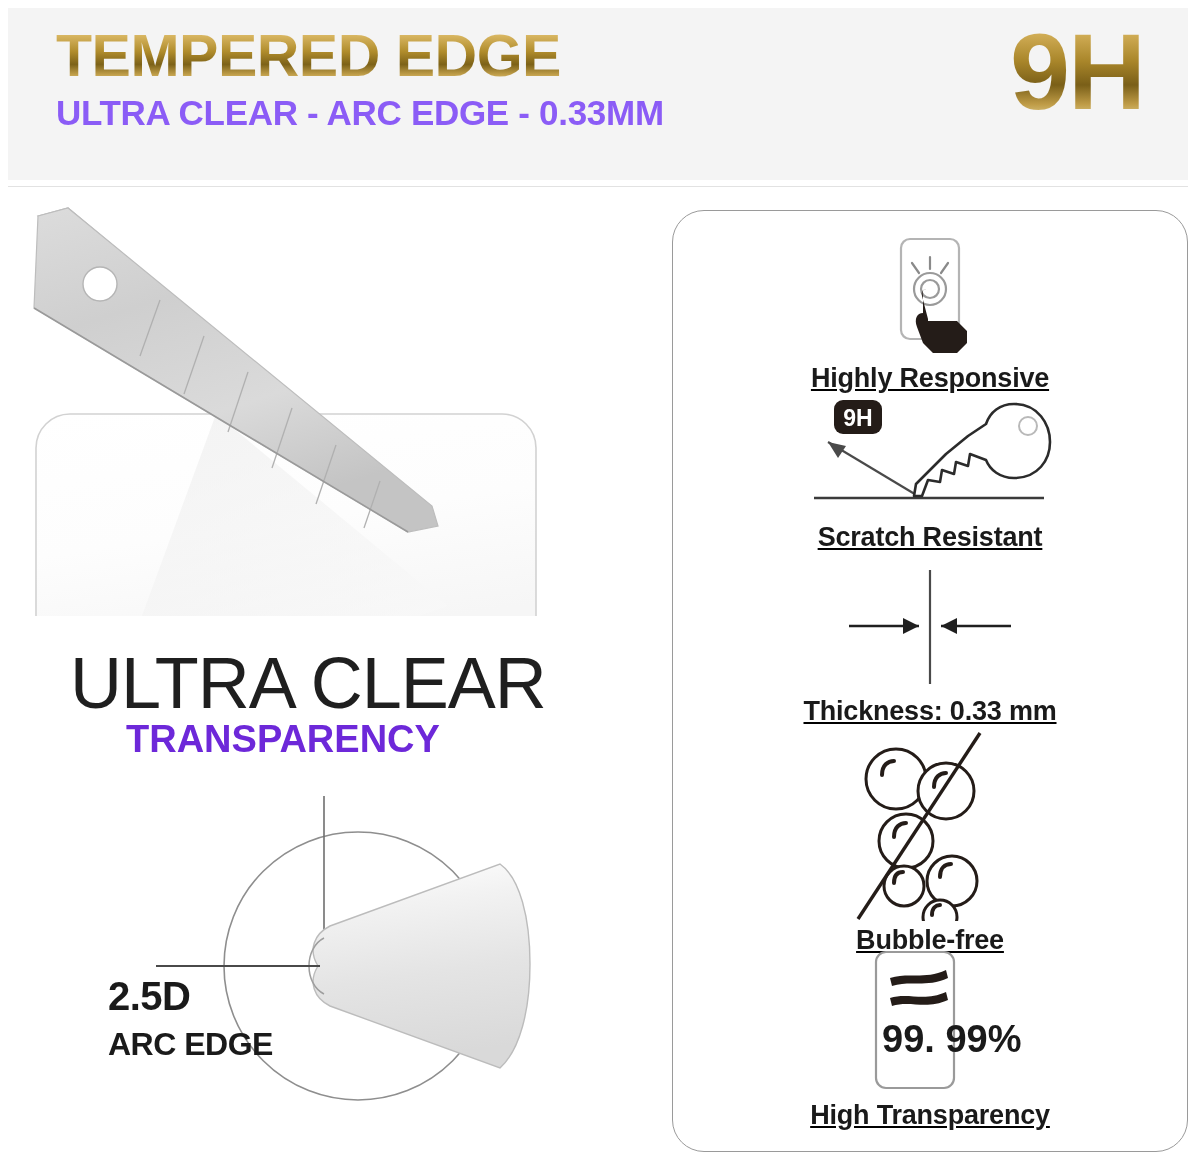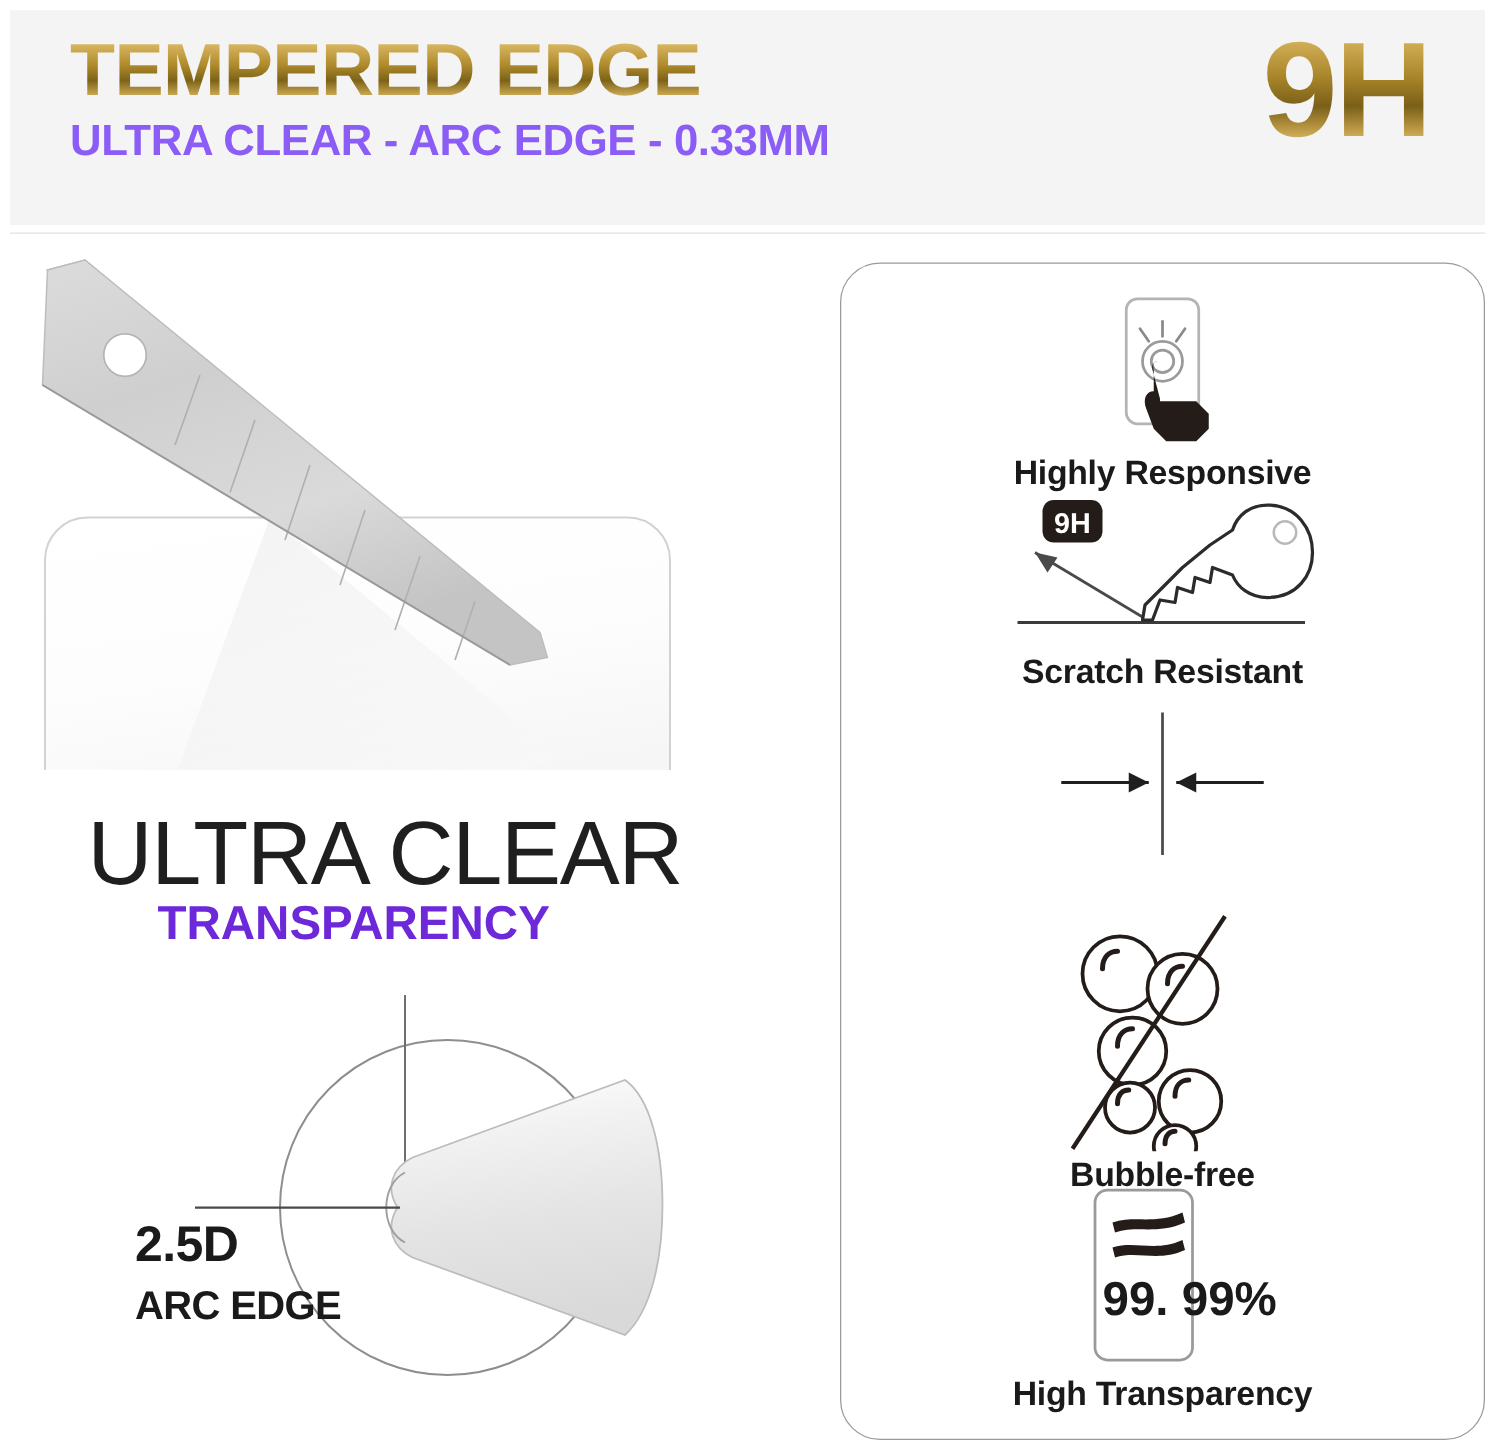--- a/index.html
+++ b/index.html
@@ -173,20 +173,21 @@
     border: 1.6px solid #9a9a9a;
     border-radius: 32px;
     box-sizing: border-box;
     background: #ffffff;
   }
   .feature {
     position: absolute;
     left: 0;
     width: 100%;
     text-align: center;
+    text-decoration: underline;
   }
   .feature-icon {
     display: block;
     margin: 0 auto;
   }
   .feature-label {
     font-size: 27px;
     font-weight: bold;
     color: #1a1a1a;
     letter-spacing: -0.2px;
@@ -335,20 +336,21 @@
     <svg class="feature-icon" width="230" height="126" viewBox="0 0 230 126">
 
       <path d="M 115 4 L 115 118" stroke="#4a4a4a" stroke-width="2.2" fill="none"></path>
 
       <path d="M 34 60 L 104 60" stroke="#1f1f1f" stroke-width="2.4" fill="none"></path>
       <path d="M 104 60 L 88 52 L 88 68 Z" fill="#1f1f1f"></path>
 
       <path d="M 196 60 L 126 60" stroke="#1f1f1f" stroke-width="2.4" fill="none"></path>
       <path d="M 126 60 L 142 52 L 142 68 Z" fill="#1f1f1f"></path>
     </svg>
+    <div class="feature-label">Thickness:   0.33 mm</div>
   </div>
 
   <div class="feature f4">
     <svg class="feature-icon" width="200" height="190" viewBox="0 0 200 190">
       <g fill="#ffffff" stroke="#241c18" stroke-width="3">
         <circle cx="66" cy="48" r="30"></circle>
         <circle cx="116" cy="60" r="28"></circle>
         <circle cx="76" cy="110" r="27"></circle>
         <circle cx="74" cy="155" r="20"></circle>
         <circle cx="122" cy="150" r="25"></circle>

